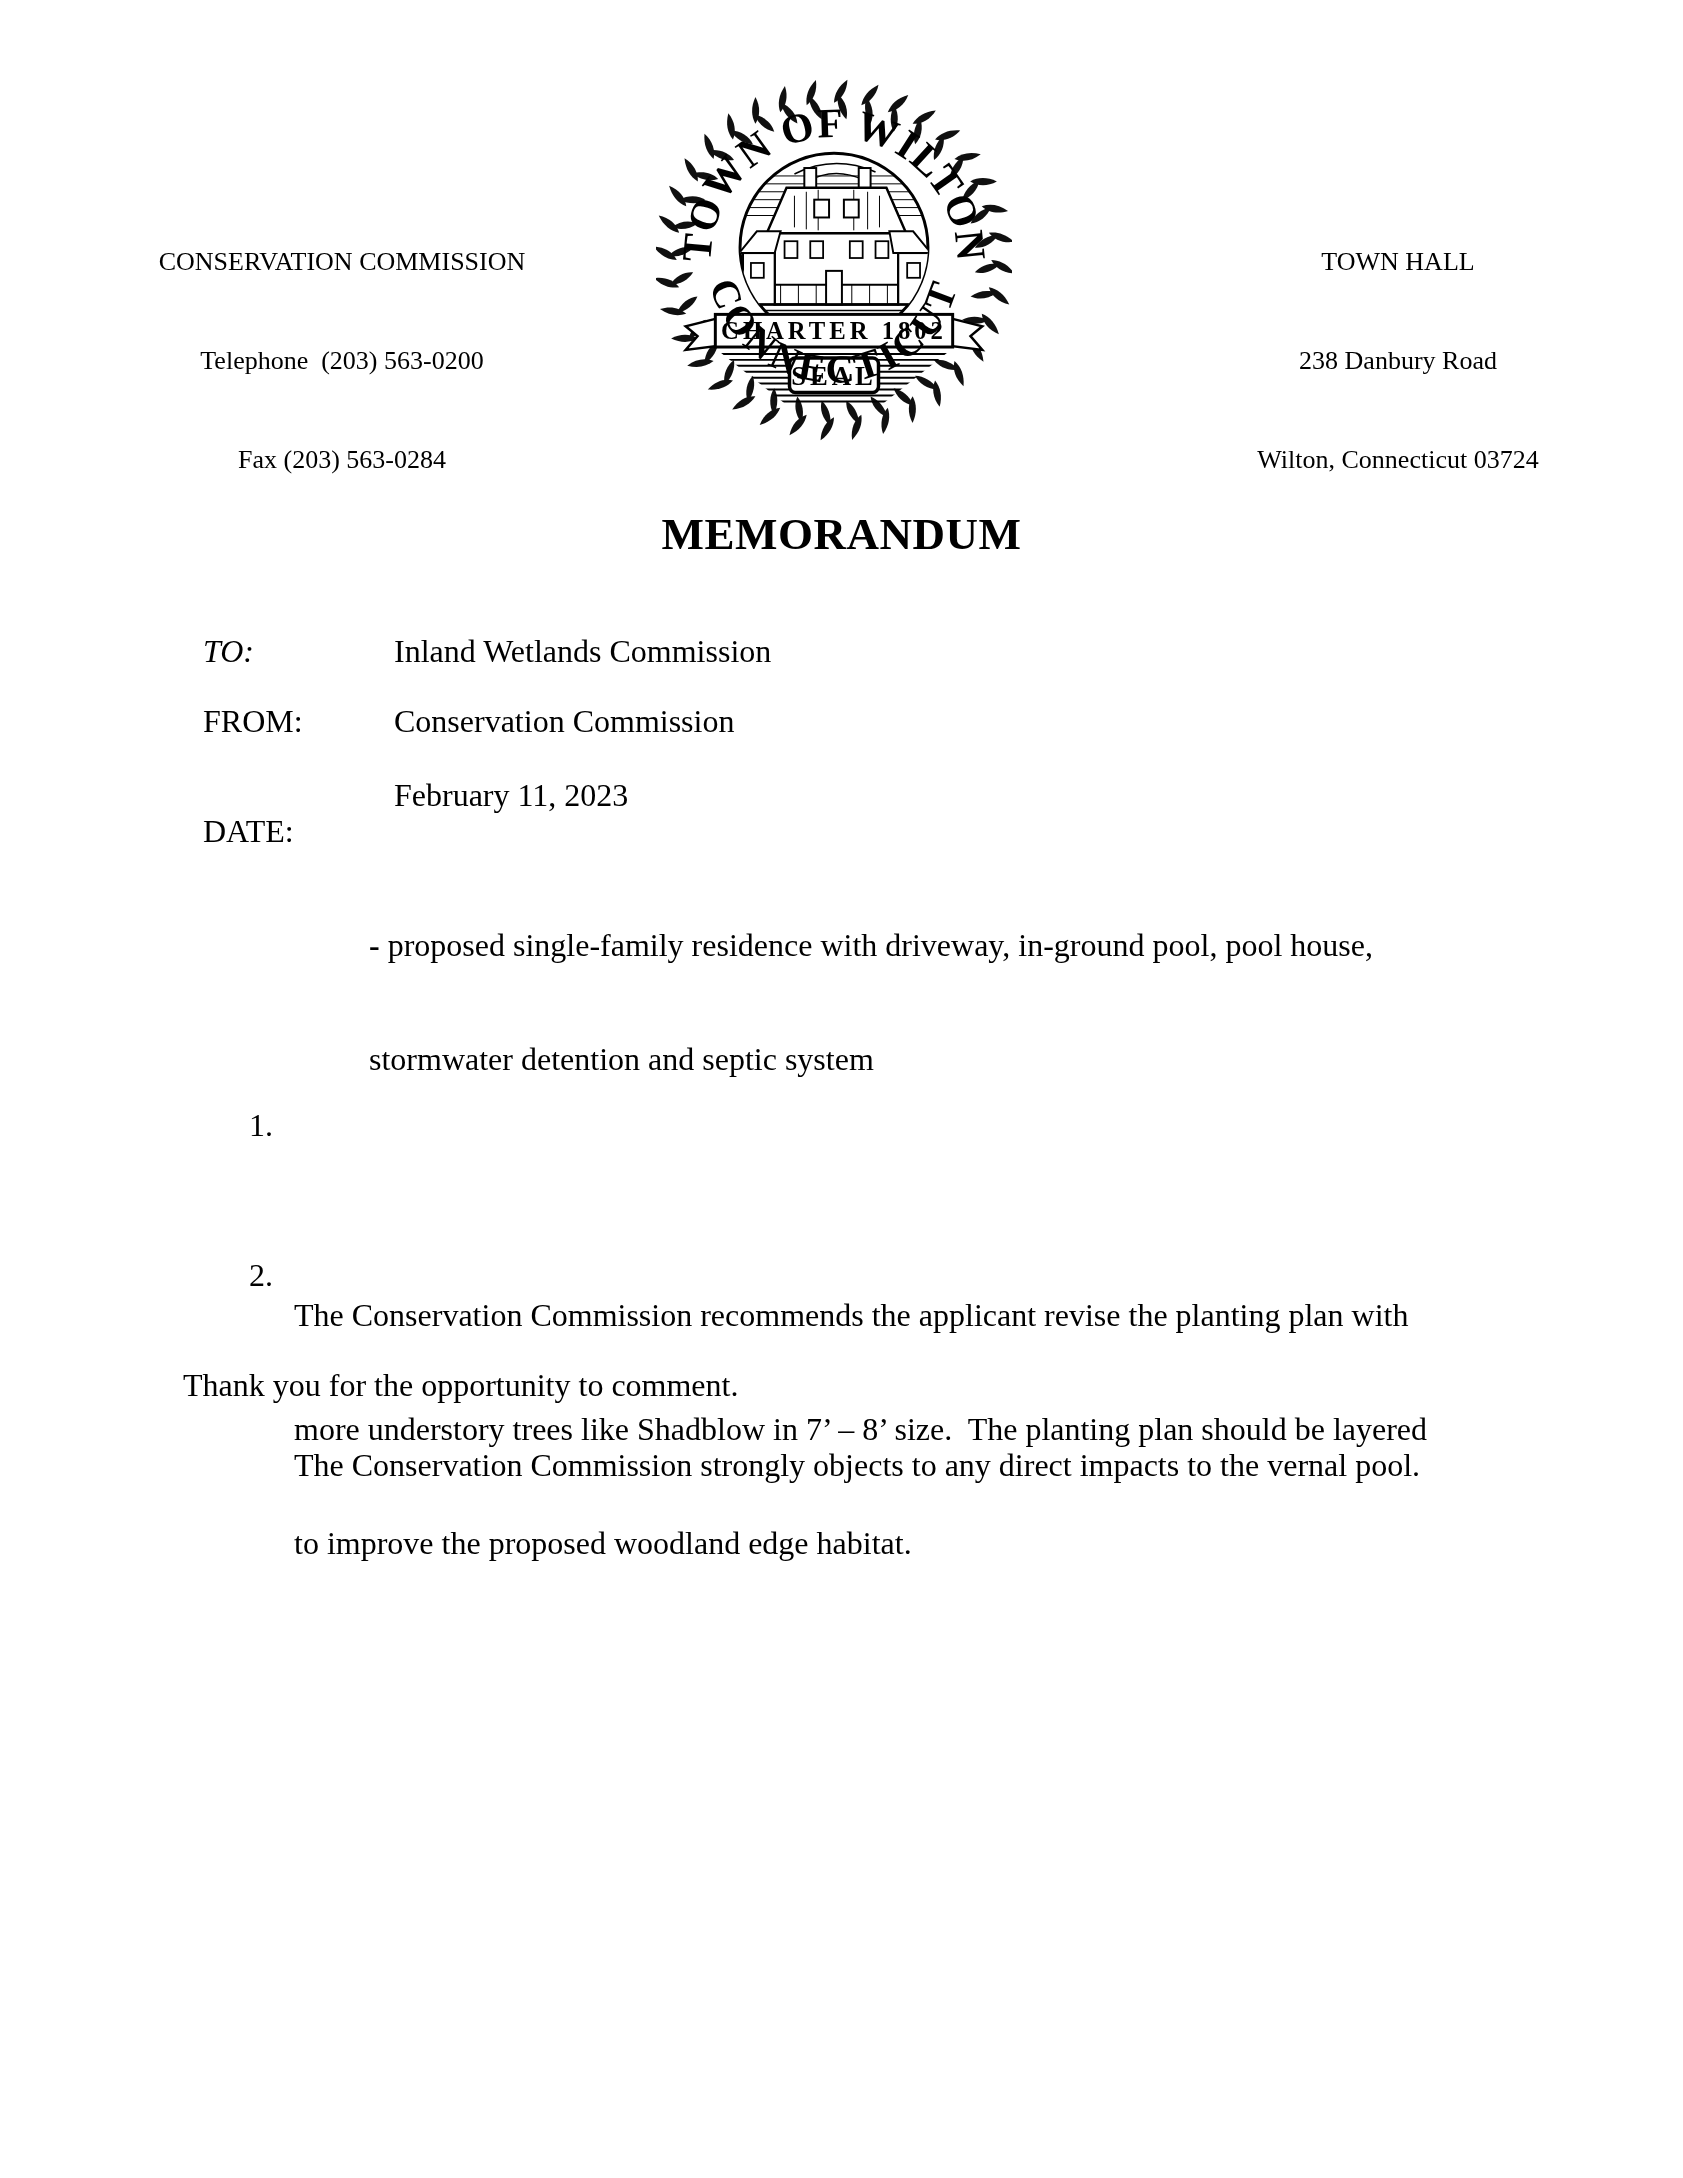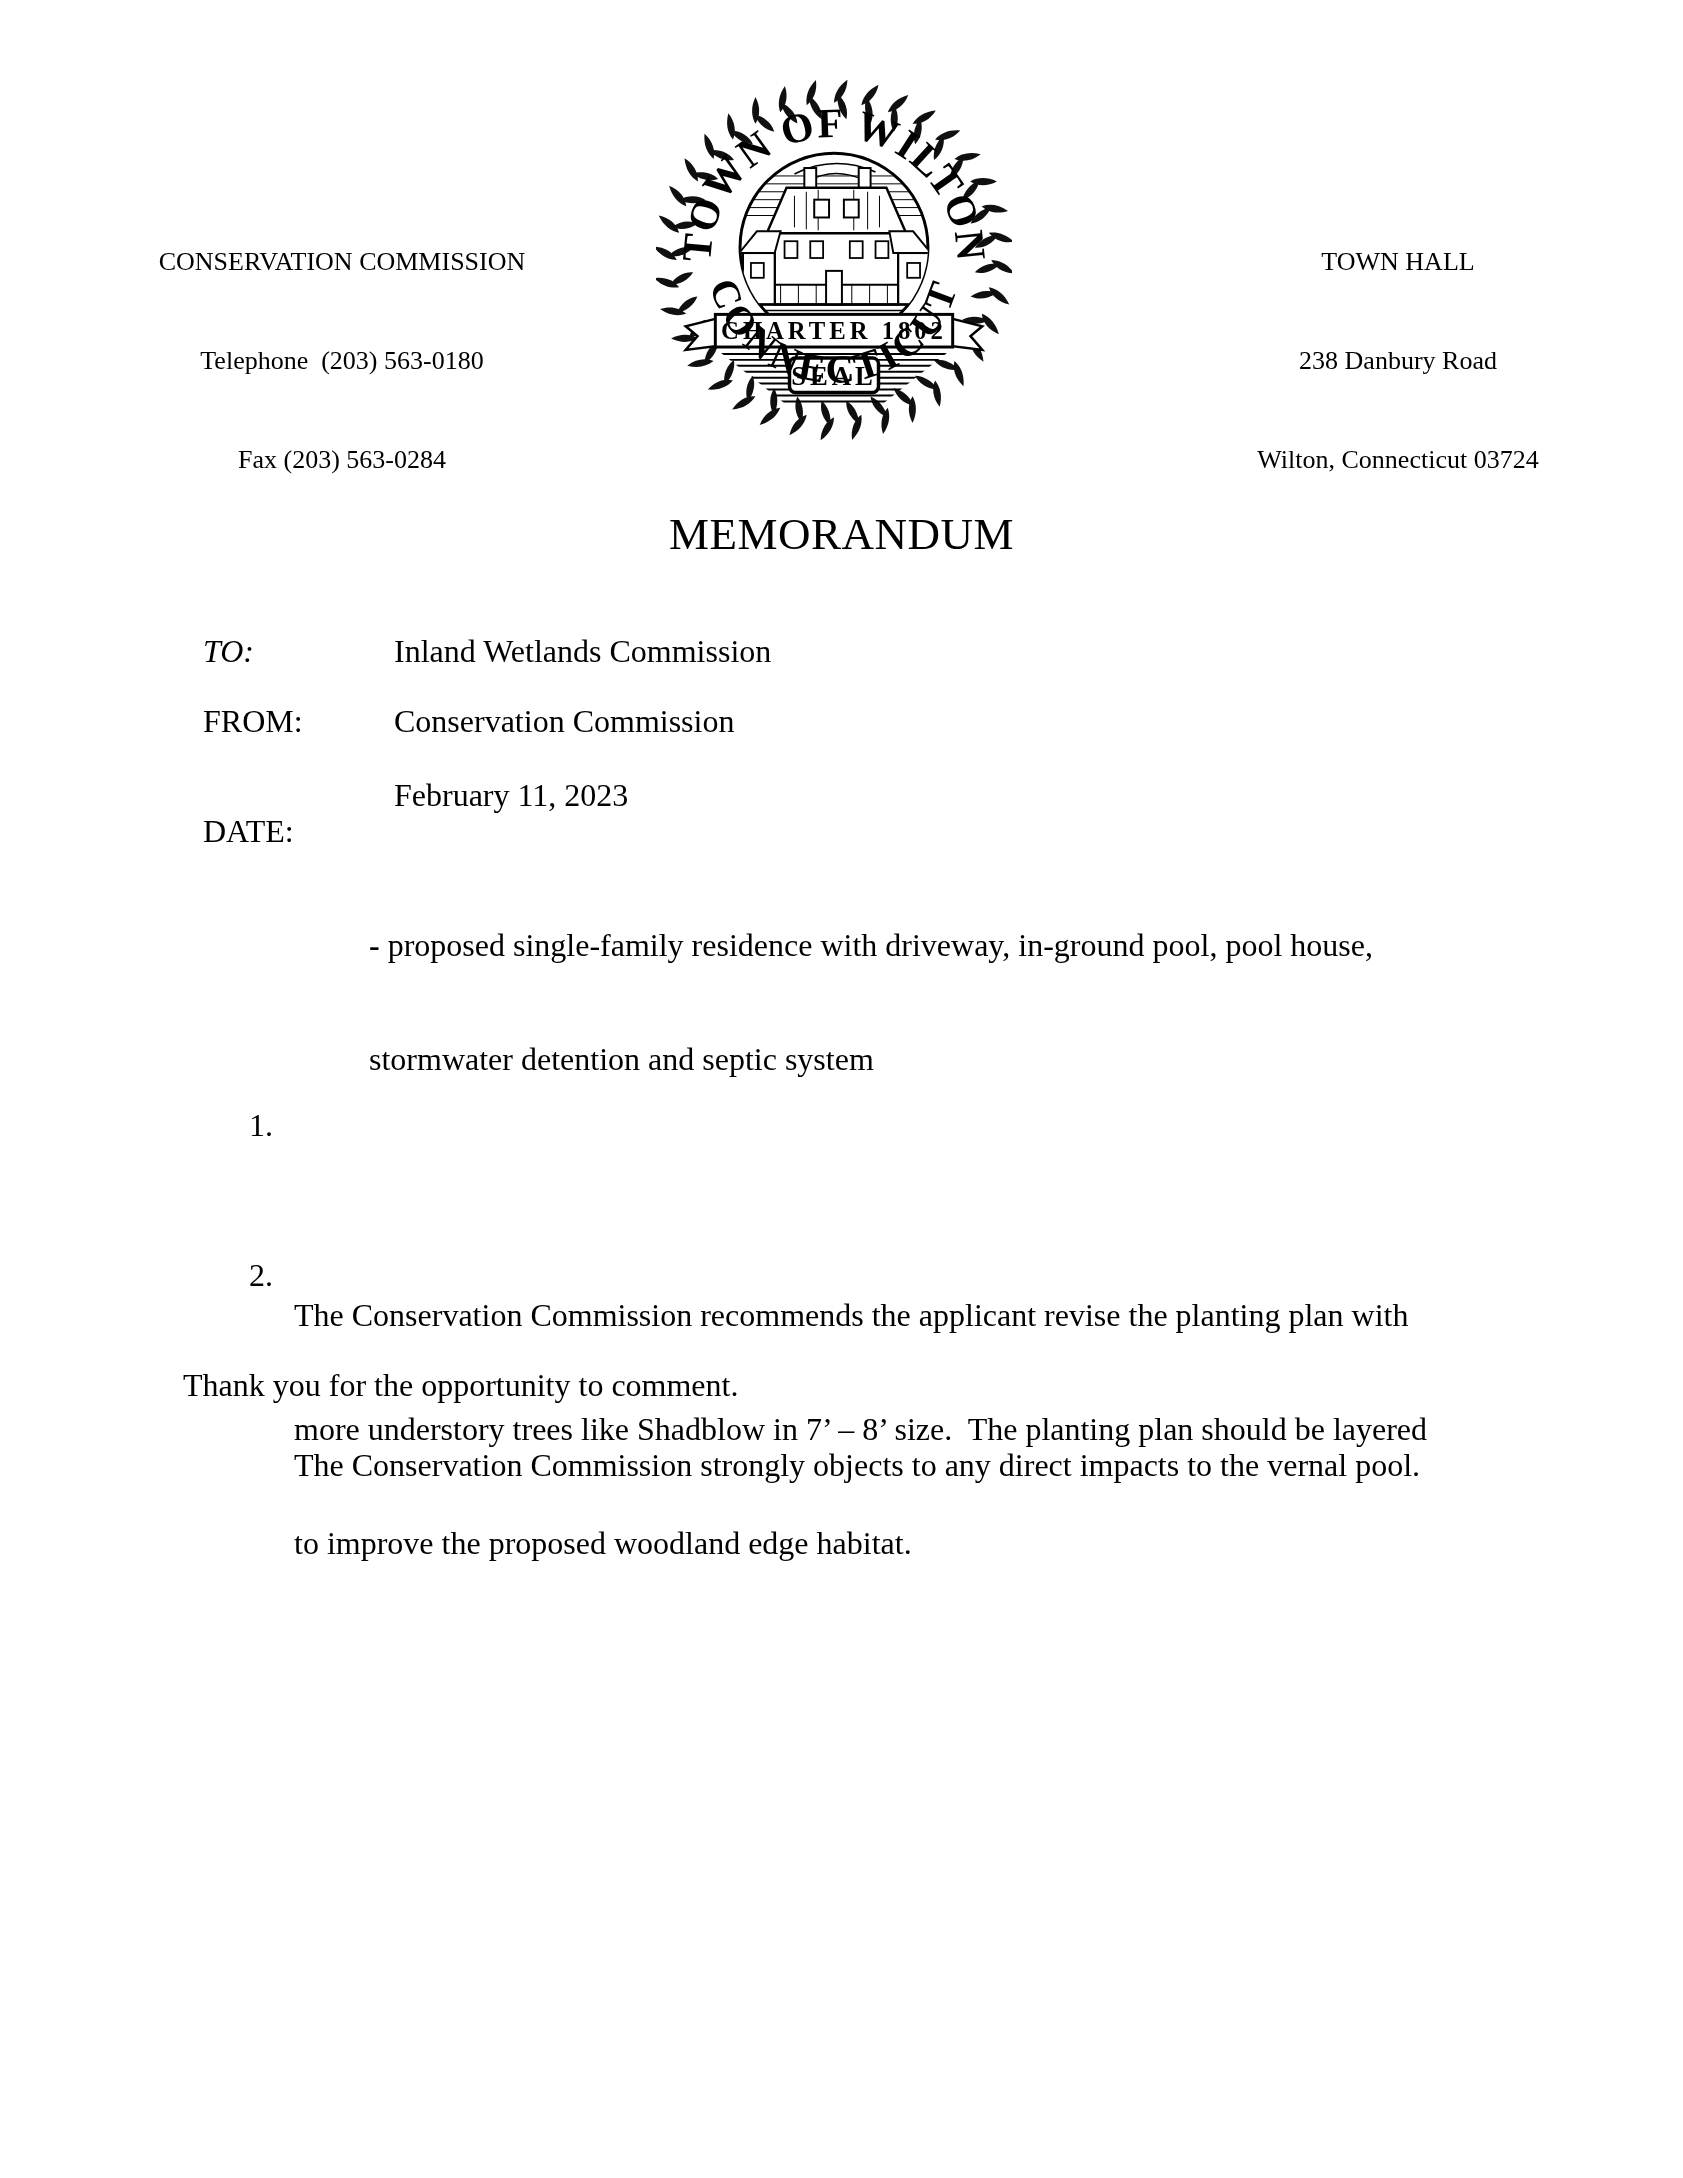--- a/index.html
+++ b/index.html
@@ -2,33 +2,33 @@
 <html><head>
 <meta charset="utf-8">
 <style>
   html,body{margin:0;padding:0;background:#ffffff;}
   .page{position:relative;width:1634px;height:2178px;background:#ffffff;color:#000;
         font-family:"Liberation Serif","DejaVu Serif",serif;overflow:hidden;}
   .t{position:absolute;font-size:32px;line-height:38px;white-space:pre;color:#000;}
   .sm{font-size:26px;line-height:33px;}
   .b{font-weight:bold;}
   .ctr{text-align:center;}
-  .title{font-size:45px;line-height:51px;font-weight:normal;letter-spacing:0.5px;}
+  .title{font-size:45px;line-height:51px;font-weight:bold;letter-spacing:0.5px;}
   .num{position:absolute;left:0;top:0;}
   .itxt{margin-left:45px;}
   svg text{font-family:"Liberation Serif","DejaVu Serif",serif;}
 </style>
 </head>
 <body>
 
 <div class="page">
 
   <div class="t sm ctr" style="left:134px;top:179px;width:416px;">
     <div>CONSERVATION COMMISSION</div>
-    <div>Telephone  (203) 563-0180</div>
+    <div>Telephone  (203) 563-0200</div>
     <div>Fax (203) 563-0284</div>
   </div>
 
   <div class="t sm ctr" style="left:1190px;top:179px;width:416px;">
     <div>TOWN HALL</div>
     <div>238 Danbury Road</div>
     <div>Wilton, Connecticut 03724</div>
   </div>
 
   <div style="position:absolute;left:656px;top:77px;">

